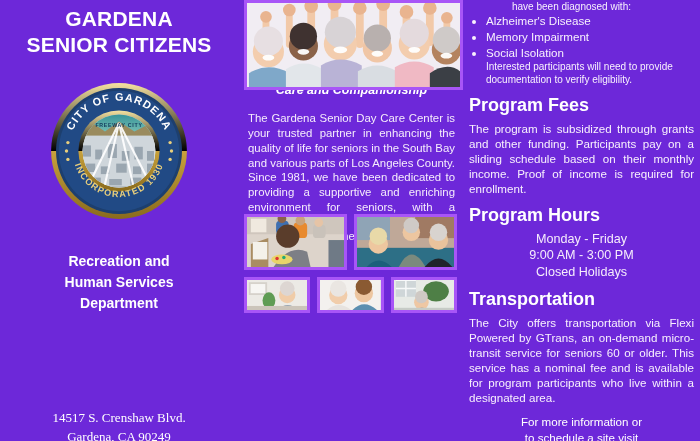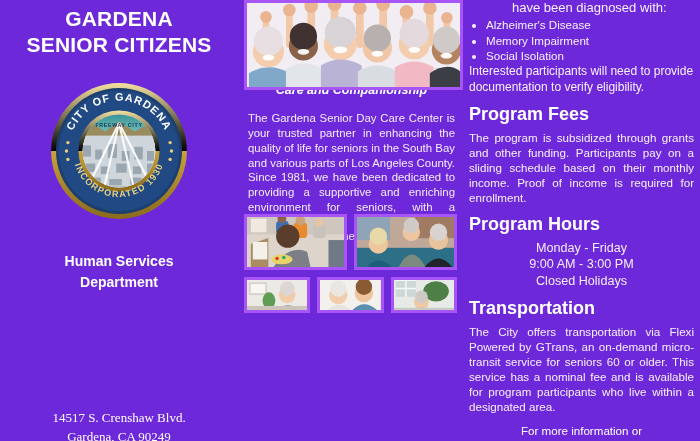--- a/index.html
+++ b/index.html
@@ -45,24 +45,24 @@
     text-align:justify;color:#f6ecfc;
   }
   .photo-grid{position:absolute;left:6px;right:6px;bottom:0;}
   .pg-row{display:flex;gap:7px;margin-top:7px;}
   .pg-cell{border:3px solid #a855f7;box-sizing:border-box;overflow:hidden;background:#ded6e6;}
   .pg-r1 .pg-cell{height:56px;flex:1 1 0;}
   .pg-r2 .pg-cell{height:36px;flex:1 1 0;}
 
   
   .col-right{width:237px;flex:0 0 237px;height:441px;position:relative;padding:0 6px;box-sizing:border-box;}
-  .r-lead{font-size:13px;line-height:1.3;color:#f8f0fd;padding-left:43px;}
+  .r-lead{font-size:10px;line-height:1.3;color:#f8f0fd;padding-left:43px;}
   .r-list{margin:0;padding:0 0 0 17px;list-style:disc;}
   .r-list li{font-size:11.6px;line-height:1.36;color:#f8f0fd;}
-  .r-after{font-size:12px;line-height:1.3;color:#f8f0fd;}
+  .r-after{font-size:10px;line-height:1.3;color:#f8f0fd;margin-left:17px;}
   .sec-head{
     text-align:left;font-size:18px;font-weight:700;color:#ffffff;
     margin:9px 0 5px 0;line-height:1.15;
   }
   .sec-body{font-size:11.6px;line-height:1.30;text-align:justify;color:#f8f0fd;}
   .hours{text-align:center;font-size:12.6px;line-height:1.30;color:#f6ecfc;}
   .contact{text-align:center;margin-top:9px;}
   .contact div{font-size:11.6px;font-weight:400;line-height:1.36;color:#ffffff;}
 </style>
 </head>
@@ -143,20 +143,21 @@
               <circle cx="27" cy="112" r="2.4"></circle>
             <circle cx="173" cy="88" r="2.4"></circle>
               <circle cx="175" cy="100" r="2.4"></circle>
               <circle cx="173" cy="112" r="2.4"></circle>
           </g>
         </svg>
       </div>
     </div>
 
     <div class="dept-block">
+      <div class="dept-line">Recreation and</div>
       <div class="dept-line">Human Services</div>
       <div class="dept-line">Department</div>
     </div>
 
     <div class="addr-block">
       <div class="addr-line">14517 S. Crenshaw Blvd.</div>
       <div class="addr-line">Gardena, CA 90249</div>
     </div>
   </div>
 

